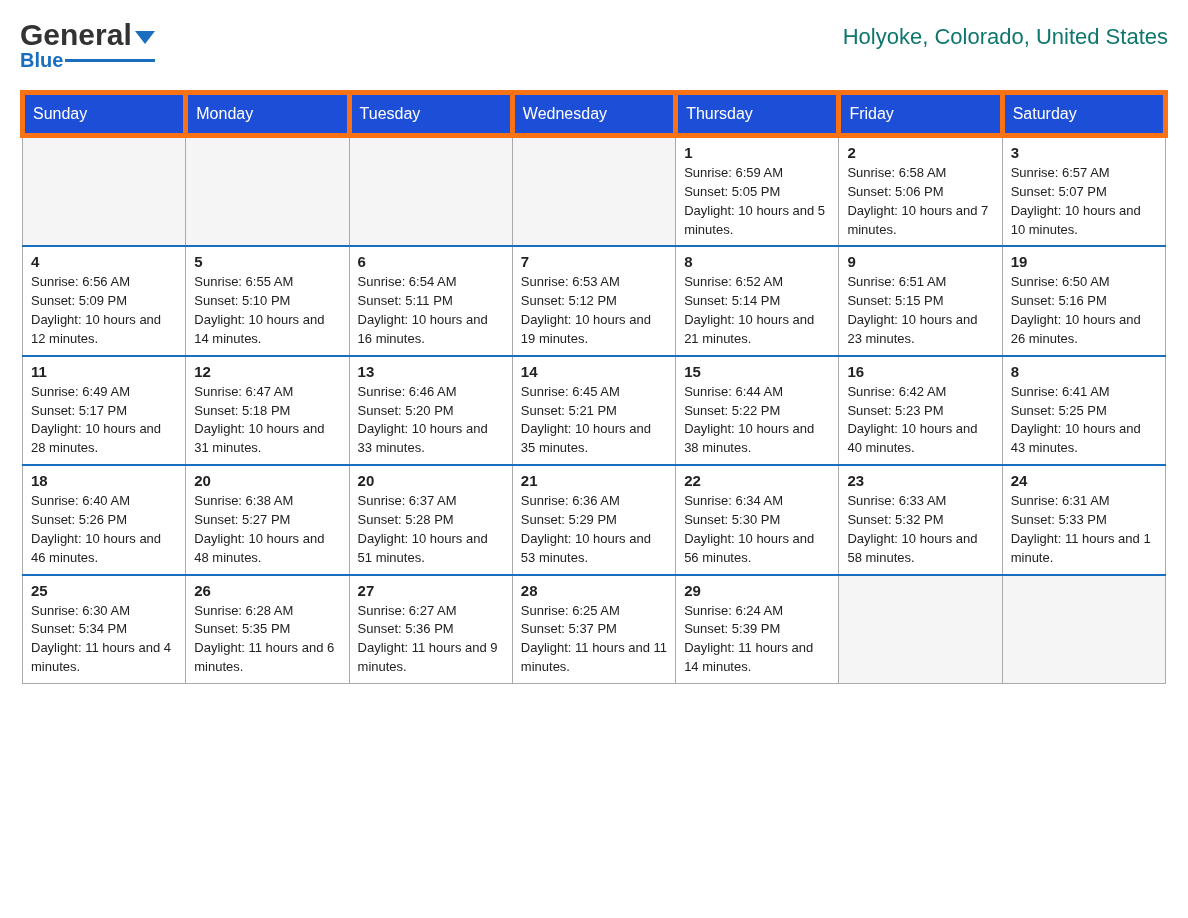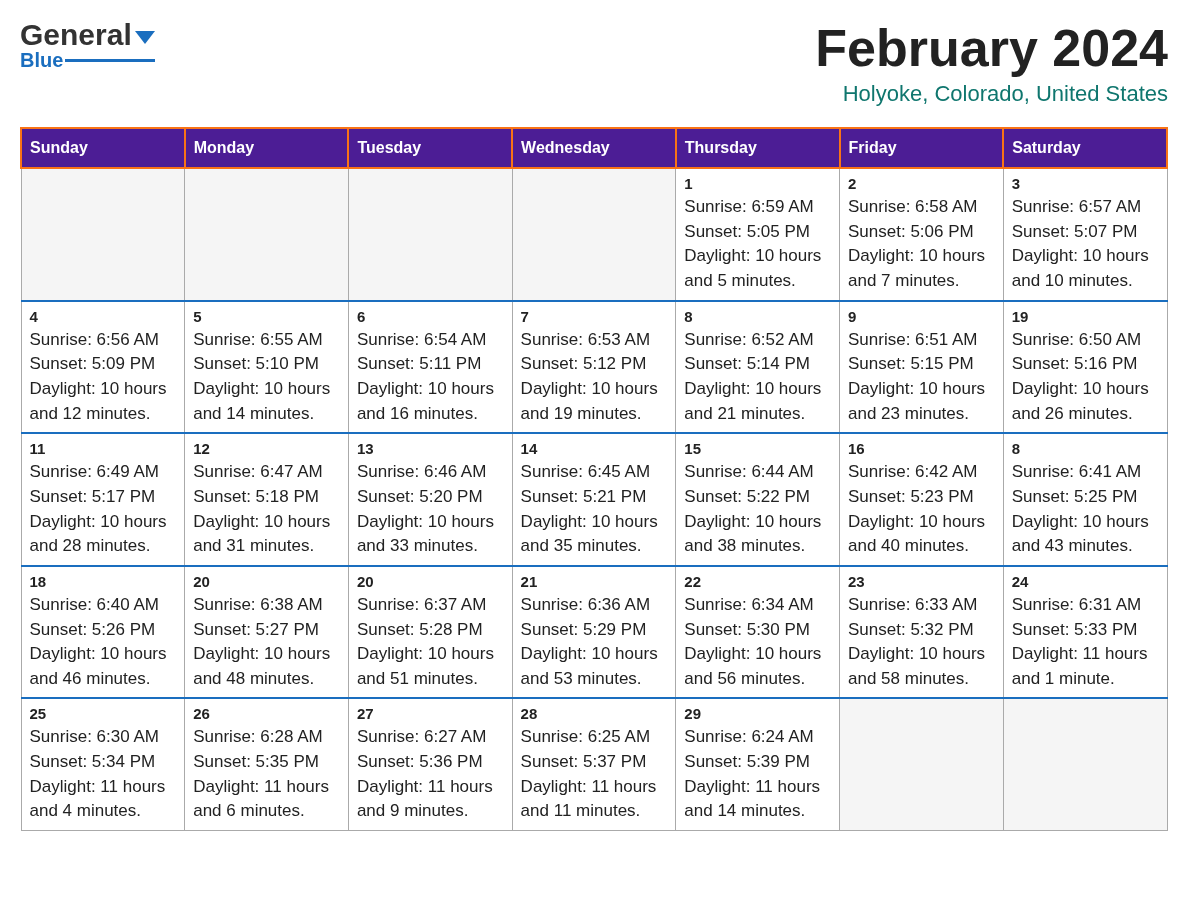--- a/index.html
+++ b/index.html
@@ -29,46 +29,46 @@
       font-size: 22px;
       color: #0f766e;
       margin-top: 4px;
     }
     .calendar {
       width: 100%;
       border-collapse: collapse;
       border: 1px solid #aaa;
     }
     .calendar th {
-      background: #4c1d95;
+      background: #1d4ed8;
       color: #fff;
       font-size: 16px;
-      font-weight: bold;
+      font-weight: normal;
       padding: 10px 8px;
       text-align: left;
-      border: 2px solid #f97316;
+      border: 5px solid #f97316;
     }
     .calendar td {
       vertical-align: top;
       padding: 6px 8px;
       border: 1px solid #aaa;
       width: 14.28%;
       min-height: 90px;
       font-size: 13px;
       color: #222;
     }
     .day-num {
       font-size: 15px;
       font-weight: bold;
       color: #222;
       display: block;
       margin-bottom: 3px;
     }
     .day-info {
-      font-size: 17px;
+      font-size: 13px;
       line-height: 1.45;
       color: #222;
     }
     .calendar tr td {
       background: #fff;
     }
     .calendar tbody tr:not(:last-child) td {
       border-bottom: 2px solid #1a6ebf;
     }
     .empty-cell {
@@ -123,21 +123,20 @@
     <div class="logo-main-text">
       <span>General</span>
       <span class="logo-triangle"></span>
     </div>
     <div class="logo-underline-row">
       <span class="logo-blue-label">Blue</span>
       <div class="logo-underbar"></div>
     </div>
   </div>
   <div class="title-section">
-    <div class="month-title">February 2024</div>
     <div class="location">Holyoke, Colorado, United States</div>
   </div>
 </div>
 
 <table class="calendar">
   <thead>
     <tr>
     <th>Sunday</th>
         <th>Monday</th>
         <th>Tuesday</th>

